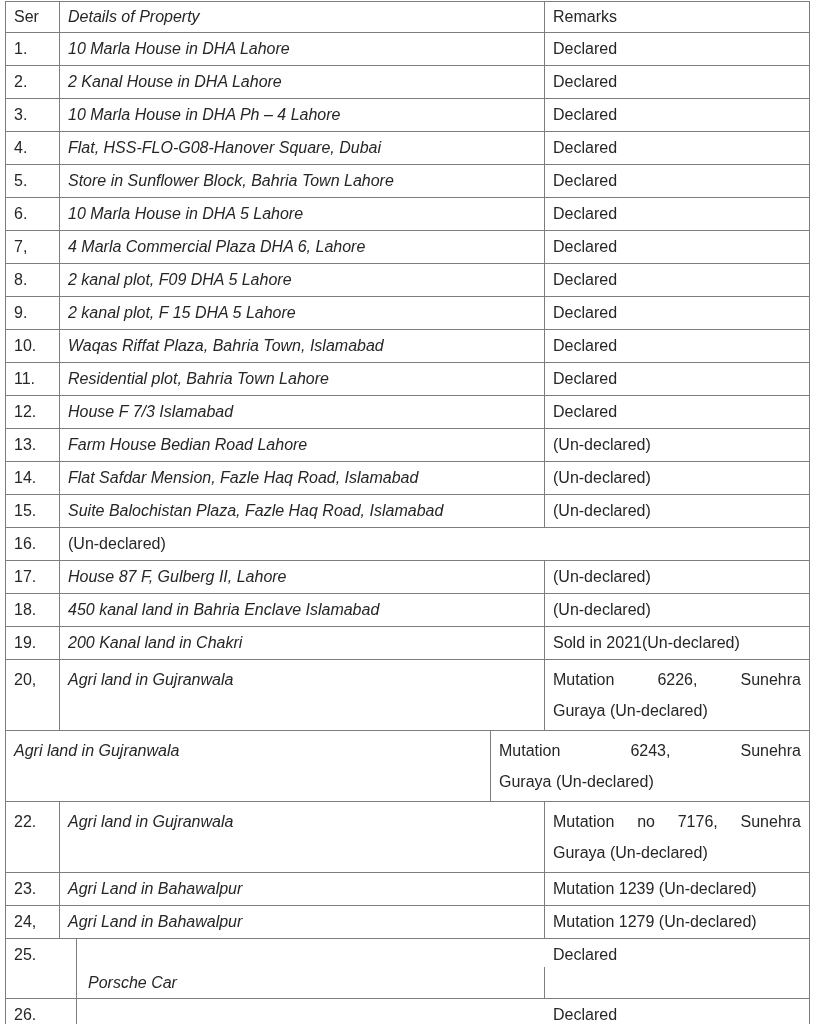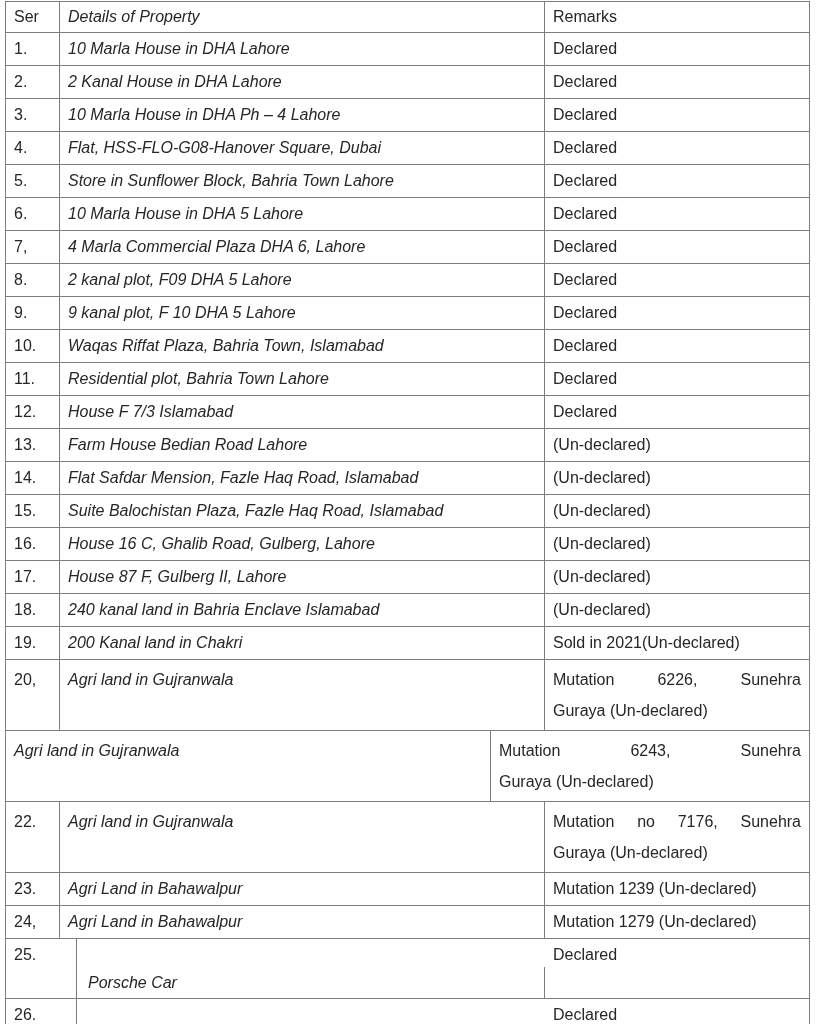--- a/index.html
+++ b/index.html
@@ -110,21 +110,21 @@
     <div class="cell prop">4 Marla Commercial Plaza DHA 6, Lahore</div>
     <div class="cell rem">Declared</div>
   </div>
     <div class="row">
     <div class="cell ser">8.</div>
     <div class="cell prop">2 kanal plot, F09 DHA 5 Lahore</div>
     <div class="cell rem">Declared</div>
   </div>
     <div class="row">
     <div class="cell ser">9.</div>
-    <div class="cell prop">9 kanal plot, F 10 DHA 5 Lahore</div>
+    <div class="cell prop">2 kanal plot, F 15 DHA 5 Lahore</div>
     <div class="cell rem">Declared</div>
   </div>
     <div class="row">
     <div class="cell ser">10.</div>
     <div class="cell prop">Waqas Riffat Plaza, Bahria Town, Islamabad</div>
     <div class="cell rem">Declared</div>
   </div>
     <div class="row">
     <div class="cell ser">11.</div>
     <div class="cell prop">Residential plot, Bahria Town Lahore</div>
@@ -145,31 +145,30 @@
     <div class="cell prop">Flat Safdar Mension, Fazle Haq Road, Islamabad</div>
     <div class="cell rem">(Un-declared)</div>
   </div>
     <div class="row">
     <div class="cell ser">15.</div>
     <div class="cell prop">Suite Balochistan Plaza, Fazle Haq Road, Islamabad</div>
     <div class="cell rem">(Un-declared)</div>
   </div>
     <div class="row">
     <div class="cell ser">16.</div>
-    <div class="cell prop">House 16 C, Ghalib Road, Gulberg, Lahore</div>
     <div class="cell rem">(Un-declared)</div>
   </div>
     <div class="row">
     <div class="cell ser">17.</div>
     <div class="cell prop">House 87 F, Gulberg II, Lahore</div>
     <div class="cell rem">(Un-declared)</div>
   </div>
     <div class="row">
     <div class="cell ser">18.</div>
-    <div class="cell prop">240 kanal land in Bahria Enclave Islamabad</div>
+    <div class="cell prop">450 kanal land in Bahria Enclave Islamabad</div>
     <div class="cell rem">(Un-declared)</div>
   </div>
     <div class="row">
     <div class="cell ser">19.</div>
     <div class="cell prop">200 Kanal land in Chakri</div>
     <div class="cell rem">Sold in 2021(Un-declared)</div>
   </div>
     <div class="row tall">
     <div class="cell ser">20,</div>
     <div class="cell prop">Agri land in Gujranwala</div>

